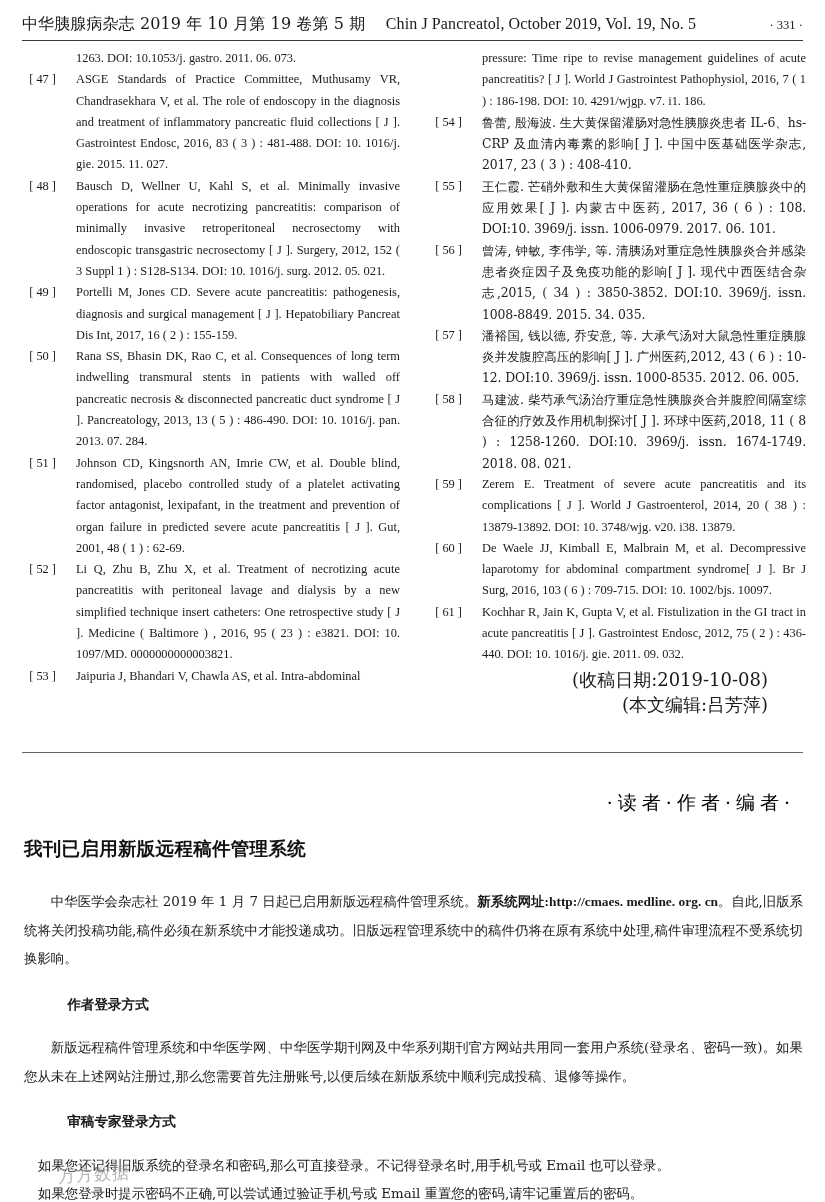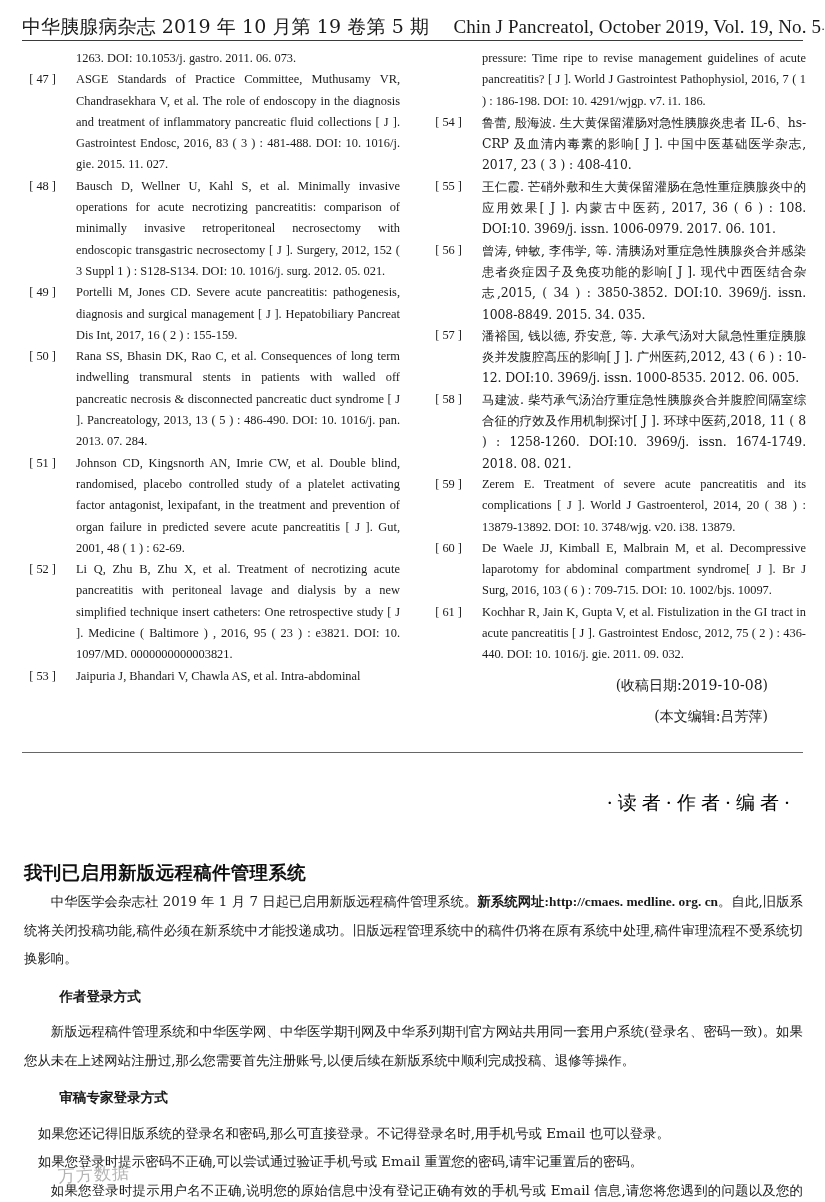--- a/index.html
+++ b/index.html
@@ -28,21 +28,21 @@
     right: 22px;
     top: 14px;
     height: 24px;
     display: flex;
     align-items: baseline;
     justify-content: space-between;
     border-bottom: 1.6px solid #3a3a3a;
     padding-bottom: 2px;
   }
   .runhead-left {
-    font-size: 19px;
+    font-size: 16px;
     letter-spacing: 0.1px;
     white-space: nowrap;
   }
   .runhead-left .cn { font-family: "DejaVu Serif", "Liberation Serif", serif; }
   .runhead-left .en { font-family: "Liberation Serif", serif; }
   .runhead-right {
     font-size: 12.6px;
     white-space: nowrap;
   }
 
@@ -79,23 +79,23 @@
     text-justify: inter-word;
     hyphens: none;
     margin-left: 20px;
   }
   .ref.cont .num { visibility: hidden; }
   .ref-cn .body {
     font-family: "DejaVu Serif", "Liberation Serif", serif;
     letter-spacing: -0.1px;
   }
   .sign {
-    margin-top: 8px;
+    margin-top: 2px;
     text-align: right;
-    font-size: 14px;
+    font-size: 18px;
     font-family: "DejaVu Serif", "Liberation Serif", serif;
     line-height: 23px;
     padding-right: 38px;
   }
 
   
   .divider {
     position: absolute;
     left: 22px;
     right: 22px;
@@ -109,21 +109,21 @@
     right: 30px;
     top: 790px;
     font-size: 19px;
     font-family: "DejaVu Serif", "Liberation Serif", serif;
     letter-spacing: 5px;
     color: #000000;
   }
   .notice-title {
     position: absolute;
     left: 24px;
-    top: 860px;
+    top: 836px;
     font-size: 18.5px;
     font-weight: bold;
     font-family: "DejaVu Sans", "Liberation Sans", sans-serif;
     letter-spacing: 0.3px;
     color: #111;
   }
   .notice-body {
     position: absolute;
     left: 24px;
     right: 22px;
@@ -134,21 +134,21 @@
     text-align: justify;
     text-justify: inter-ideograph;
   }
   .notice-body p {
     margin: 0;
     text-indent: 2em;
     text-align: justify;
   }
   .notice-body p.flush { text-indent: 0; margin-left: 14px; }
   .notice-body h4 {
-    margin: 8px;
+    margin: 16px;
     text-indent: 2em;
     font-size: 13.6px;
     font-weight: bold;
     font-family: "DejaVu Sans", "Liberation Sans", sans-serif;
     line-height: 28.5px;
   }
   .notice-body .bold-url {
     font-weight: bold;
     font-family: "Liberation Serif", serif;
   }

